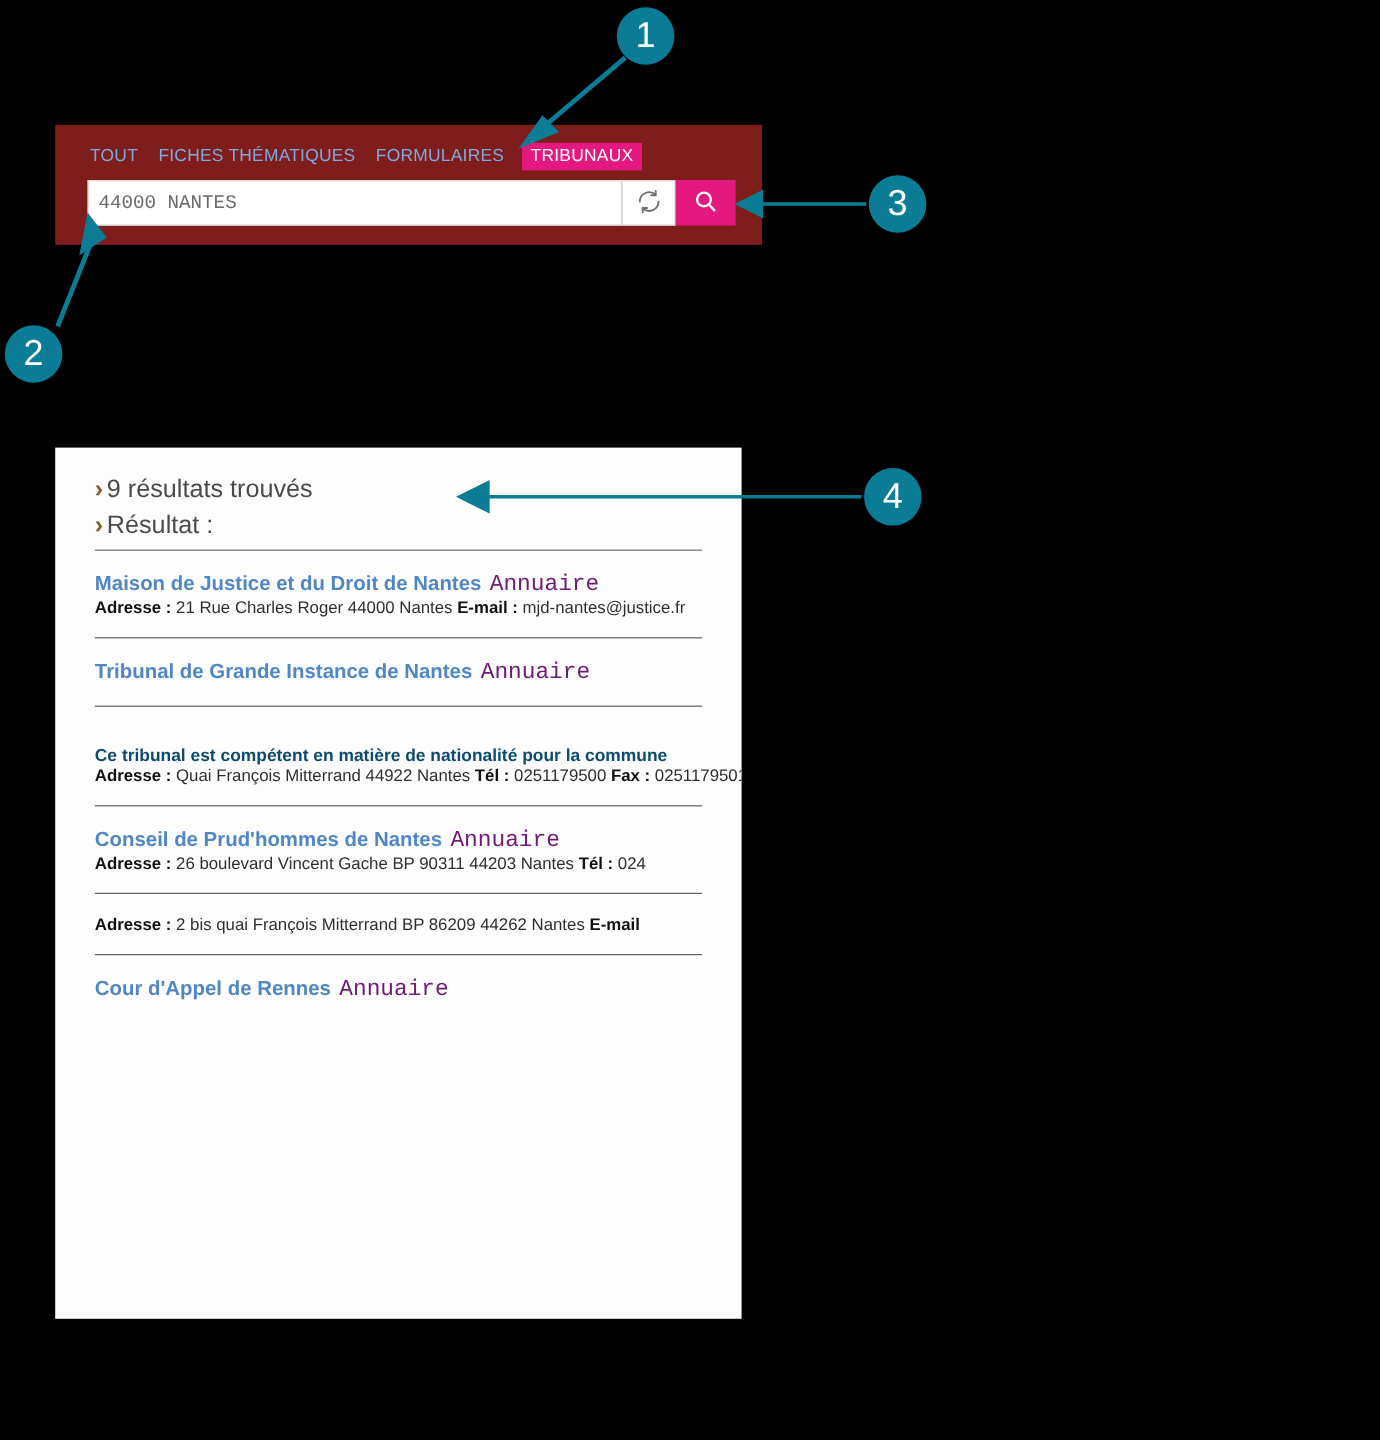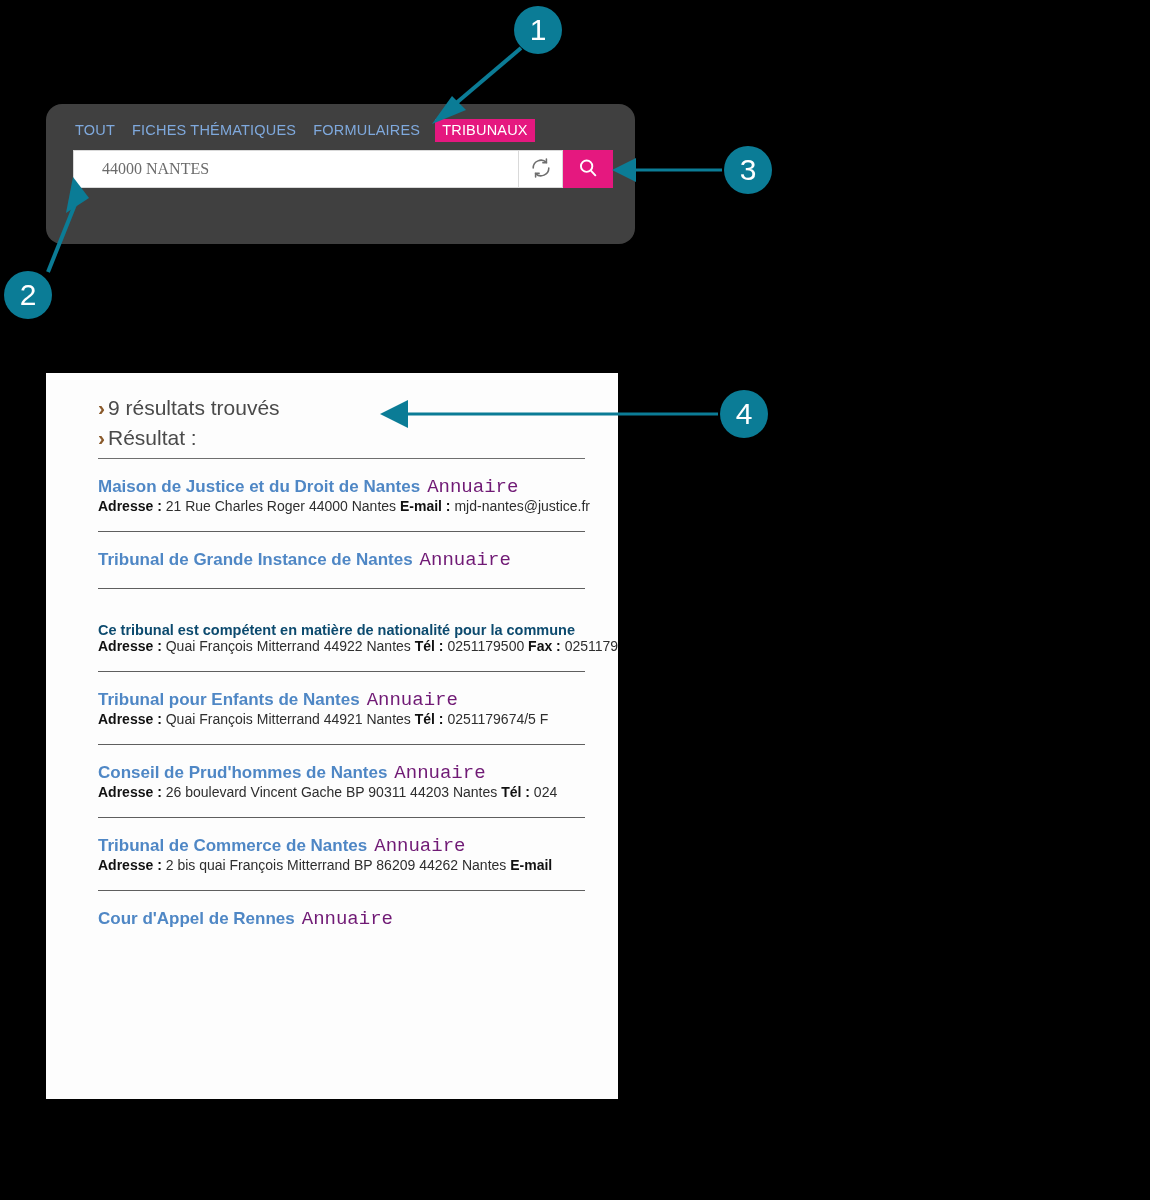--- a/index.html
+++ b/index.html
@@ -42,25 +42,24 @@
   #badge-2 { left: 4px;   top: 271px; }
   #badge-3 { left: 724px; top: 146px; }
   #badge-4 { left: 720px; top: 390px; }
 
   
   #search-panel {
     position: absolute;
     left: 46px;
     top: 104px;
     width: 589px;
-    height: 140px;
-    background: #404040;
+    height: 100px;
+    background: #7f1d1d;
     box-sizing: border-box;
     z-index: 10;
-    border-radius: 16px;
   }
 
   #tab-bar {
     position: absolute;
     left: 27px;
     top: 14px;
     height: 24px;
     display: flex;
     align-items: center;
     gap: 13px;
@@ -89,22 +88,22 @@
     height: 38px;
     display: flex;
     box-sizing: border-box;
   }
   #search-input {
     flex: 1 1 auto;
     height: 38px;
     border: 1px solid #d9d9d9;
     border-right: none;
     box-sizing: border-box;
-    padding: 0 28px;
-    font-family: Liberation Serif, serif;
+    padding: 0 8px;
+    font-family: Liberation Mono, monospace;
     font-size: 16px;
     color: #6b6b6b;
     background: #ffffff;
     outline: none;
     border-radius: 0;
   }
   #search-input::placeholder { color: #9d9d9d; }
 
   #refresh-button {
     width: 45px;
@@ -134,21 +133,20 @@
   #results-panel {
     position: absolute;
     left: 46px;
     top: 373px;
     width: 572px;
     height: 726px;
     background: #fdfdfd;
     box-sizing: border-box;
     overflow: hidden;
     z-index: 10;
-    padding-left: 19px;
   }
 
   #results-head {
     padding: 20px 0 0 33px;
   }
   .head-line {
     font-family: "Liberation Sans", sans-serif;
     font-size: 21px;
     color: #4a4a4a;
     line-height: 1.45;
@@ -272,40 +270,30 @@
     </div>
     <div class="rule"></div>
   </div>
 
   <div class="result-item">
     <div class="result-note">Ce tribunal est compétent en matière de nationalité pour la commune</div>
     <div class="result-detail"><b>Adresse :</b><span> Quai François Mitterrand 44922 Nantes </span><b>Tél :</b><span> 0251179500 </span><b>Fax :</b><span> 0251179501</span></div>
     <div class="rule"></div>
   </div>
 
-  <div class="result-item">
-    <div class="result-title-row">
-      <span class="result-title">Tribunal pour Enfants de Nantes</span><span class="result-kind">Annuaire</span>
-    </div>
-    <div class="result-detail"><b>Adresse :</b><span> Quai François Mitterrand 44921 Nantes </span><b>Tél :</b><span> 0251179674/5 F</span></div>
-    <div class="rule"></div>
-  </div>
 
   <div class="result-item">
     <div class="result-title-row">
       <span class="result-title">Conseil de Prud'hommes de Nantes</span><span class="result-kind">Annuaire</span>
     </div>
     <div class="result-detail"><b>Adresse :</b><span> 26 boulevard Vincent Gache BP 90311 44203 Nantes </span><b>Tél :</b><span> 024</span></div>
     <div class="rule"></div>
   </div>
 
   <div class="result-item">
-    <div class="result-title-row">
-      <span class="result-title">Tribunal de Commerce de Nantes</span><span class="result-kind">Annuaire</span>
-    </div>
     <div class="result-detail"><b>Adresse :</b><span> 2 bis quai François Mitterrand BP 86209 44262 Nantes </span><b>E-mail</b><span></span></div>
     <div class="rule"></div>
   </div>
 
   <div class="result-item last">
     <div class="result-title-row">
       <span class="result-title">Cour d'Appel de Rennes</span><span class="result-kind">Annuaire</span>
     </div>
 
   </div>

